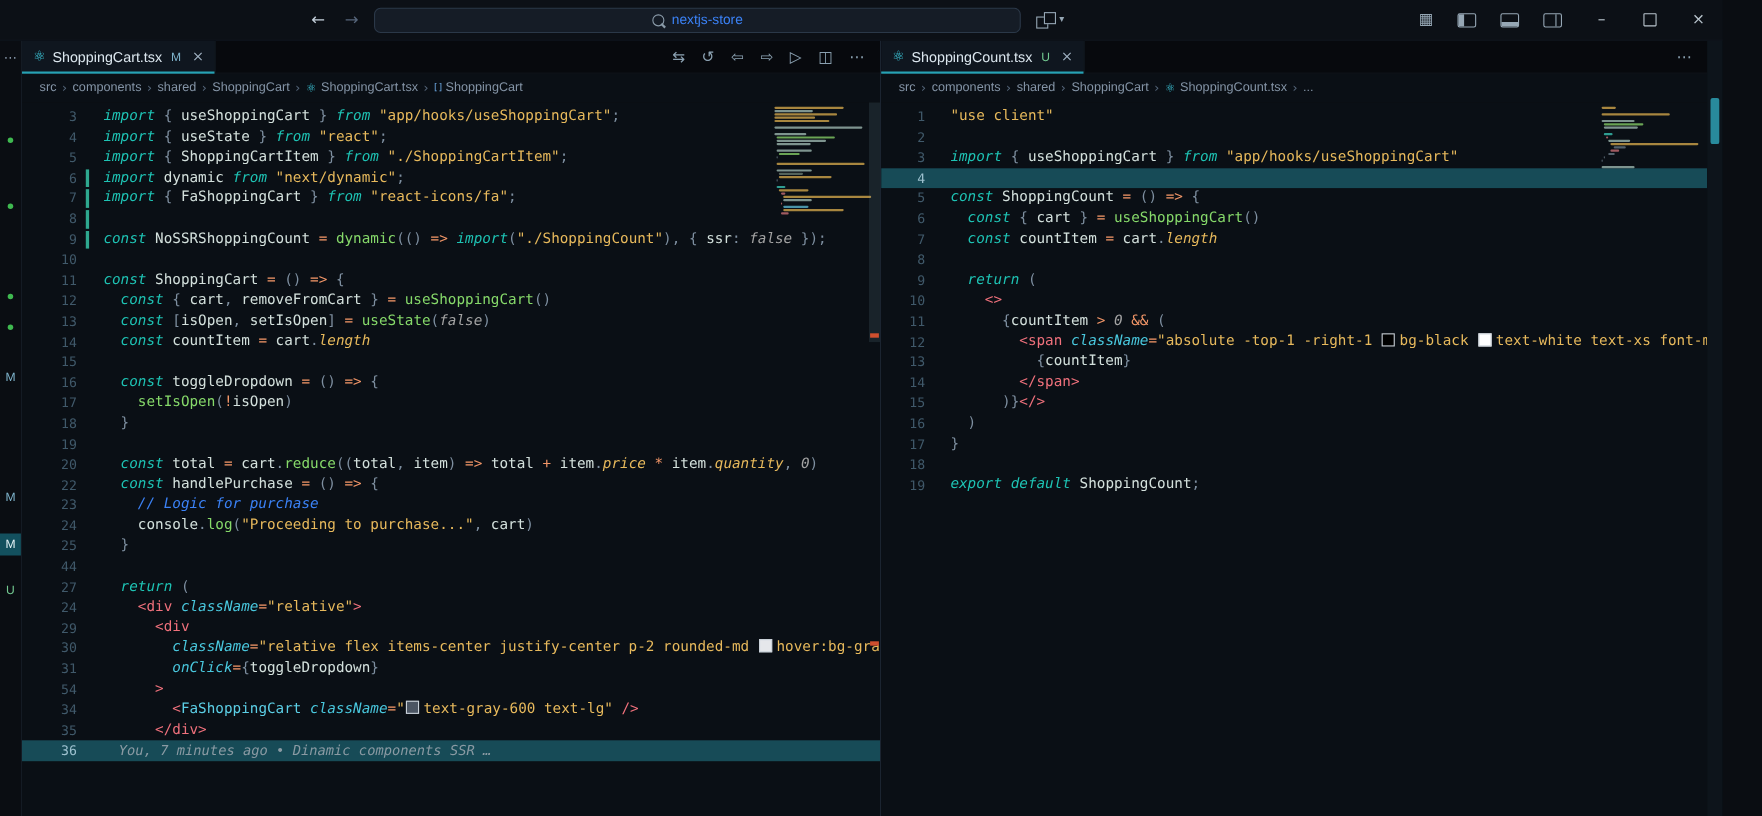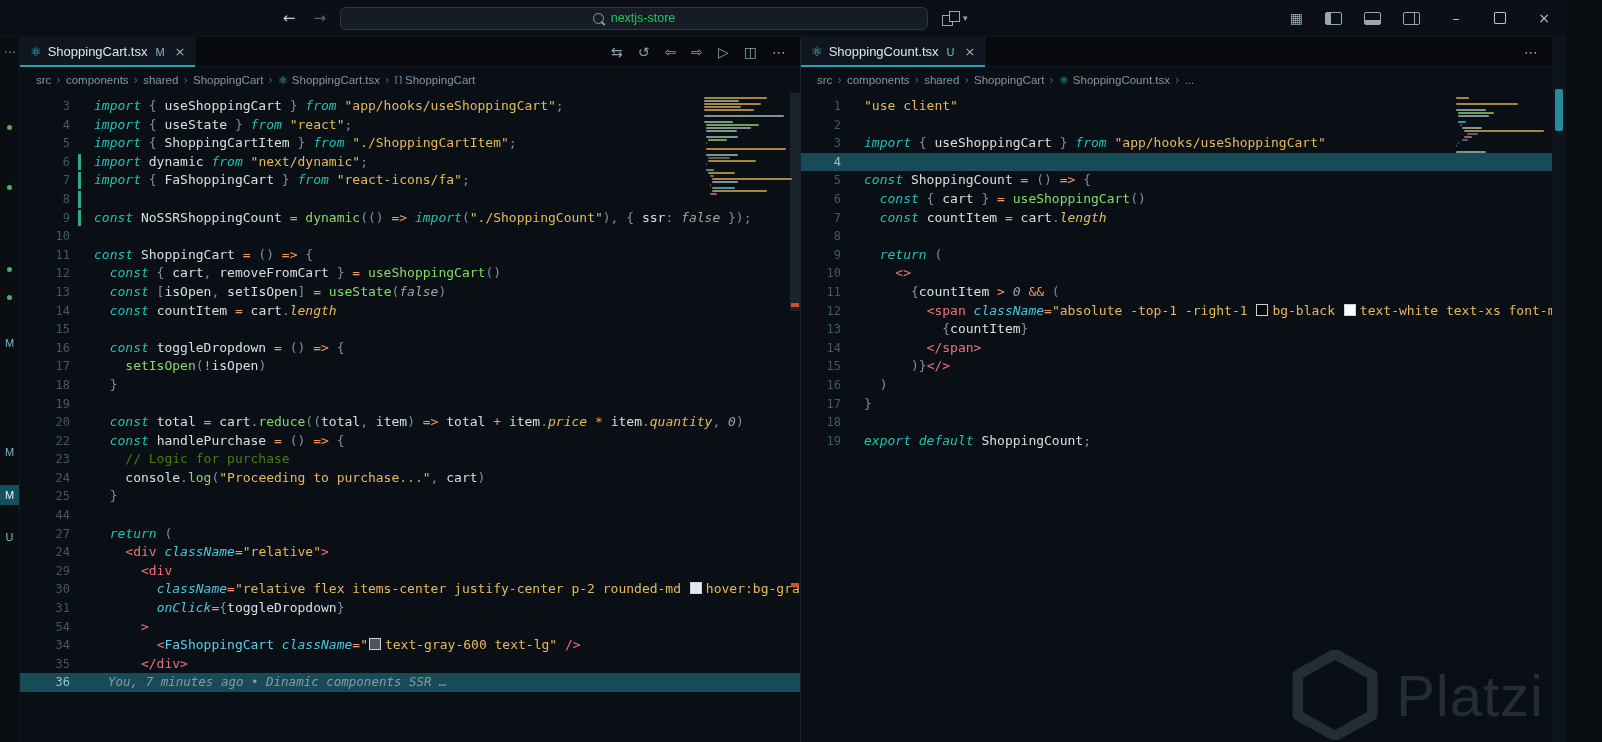--- a/index.html
+++ b/index.html
@@ -5,21 +5,21 @@
   html,body{margin:0;padding:0;overflow:hidden;}
   body{width:1602px;height:742px;background:#0a0d12;font-family:"Liberation Sans",sans-serif;-webkit-font-smoothing:antialiased;}
   .app{width:1566px;height:742px;display:flex;flex-direction:column;background:#0b0f14;}
   .ic{font-family:"DejaVu Sans",sans-serif;}
 
   
   .titlebar{height:36px;flex:0 0 36px;display:flex;align-items:center;background:#0c1016;border-bottom:1px solid #11161d;}
   .tb-left{width:340px;flex:0 0 340px;display:flex;justify-content:flex-end;align-items:center;gap:18px;padding-right:14px;box-sizing:border-box;}
   .nav-arrow{color:#c2cdd8;font-size:15px;cursor:default;}
   .nav-arrow.dim{color:#56657a;}
-  .searchbox{width:588px;flex:0 0 588px;height:23px;background:#151c26;border:1px solid #2b3848;border-radius:6px;display:flex;align-items:center;justify-content:center;gap:7px;color:#22c55e;font-size:12.5px;box-sizing:border-box;}
+  .searchbox{width:588px;flex:0 0 588px;height:23px;background:#151c26;border:1px solid #2b3848;border-radius:6px;display:flex;align-items:center;justify-content:center;gap:7px;color:#3b82f6;font-size:12.5px;box-sizing:border-box;}
   .mag{width:9px;height:9px;border:1.5px solid #8a9ba9;border-radius:50%;position:relative;display:inline-block;}
   .mag::after{content:'';position:absolute;width:1.5px;height:5px;background:#8a9ba9;left:8px;top:7px;transform:rotate(-45deg);}
   .tb-right{flex:1;display:flex;align-items:center;height:100%;}
   .remote{margin-left:14px;display:flex;align-items:center;gap:3px;position:relative;height:16px;}
   .remote .sq{width:9px;height:9px;border:1.2px solid #96a7b5;display:inline-block;margin-top:4px;}
   .remote .sq2{width:9px;height:9px;border:1.2px solid #96a7b5;display:inline-block;margin-left:-7px;margin-top:-4px;background:#0c1016;}
   .remote .dd{color:#96a7b5;font-size:9px;}
   .layout-icons{margin-left:auto;display:flex;align-items:center;gap:22px;margin-right:14px;}
   .li-grid{color:#96a7b5;font-size:14px;}
   .pi{width:15px;height:11px;border:1.2px solid #96a7b5;border-radius:2px;position:relative;display:inline-block;}
@@ -83,21 +83,21 @@
   .tk-k{color:#1ec3b4;font-style:italic}
   .tk-p{color:#7e8fa0}
   .tk-v{color:#d3e0dc}
   .tk-f{color:#86d96a}
   .tk-s{color:#e7b95c}
   .tk-n{color:#a3a3a3;font-style:italic}
   .tk-o{color:#f29668}
   .tk-t{color:#f0717c}
   .tk-c{color:#5ccfe6}
   .tk-a{color:#49c7dd;font-style:italic}
-  .tk-m{color:#4d7c0f;}
+  .tk-m{color:#3b82f6;font-style:italic}
   .tk-r{color:#e7b95c;font-style:italic}
 
   
   .minimap{position:absolute;top:4px;right:12px;width:84px;}
   .mm-line{height:2px;margin-bottom:1px;border-radius:1px;}
   .scrollbar{position:absolute;top:0;right:0;bottom:0;width:10px;}
   .sb-slider{position:absolute;top:0;left:0;right:0;height:218px;background:rgba(140,180,200,0.12);}
   .sb-mark{position:absolute;left:1px;width:8px;height:4px;background:#cf4f2e;}
   .sb-mark.m1{top:210px}.sb-mark.m2{top:490px}
 
@@ -357,26 +357,20 @@
               <div class="mm-line" style="width: 80px; margin-left: 8.4px; background: rgb(168, 134, 63);"></div>
               <div class="mm-line" style="width: 11.55px; margin-left: 10.5px; background: rgb(83, 97, 108);"></div>
               <div class="mm-line" style="width: 7.35px; margin-left: 8.4px; background: rgb(160, 90, 96);"></div>
               <div class="mm-line" style="width: 5.25px; margin-left: 6.3px; background: rgb(83, 97, 108);"></div>
               <div class="mm-line" style="width: 1.05px; margin-left: 2.1px; background: rgb(83, 97, 108);"></div>
               <div class="mm-line" style="width: 1.05px; margin-left: 0px; background: rgb(83, 97, 108);"></div>
               <div class="mm-line" style="width: 0px; margin-left: 0px; background: transparent;"></div>
               <div class="mm-line" style="width: 30.45px; margin-left: 0px; background: rgb(126, 148, 143);"></div>
             </div>
           </div>
-        <div class="watermark">
-          <svg width="86" height="90" viewBox="0 0 90 94">
-            <polygon points="45,4 84,26 84,68 45,90 6,68 6,26" fill="none" stroke="#232d38" stroke-width="11" stroke-linejoin="round"></polygon>
-          </svg>
-          <span class="wm-text">Platzi</span>
-        </div>
       </div>
     </div>
 
     <div class="rightbar">
       <div class="rb-slider"></div>
     </div>
 
   </div>
 </div>
 

